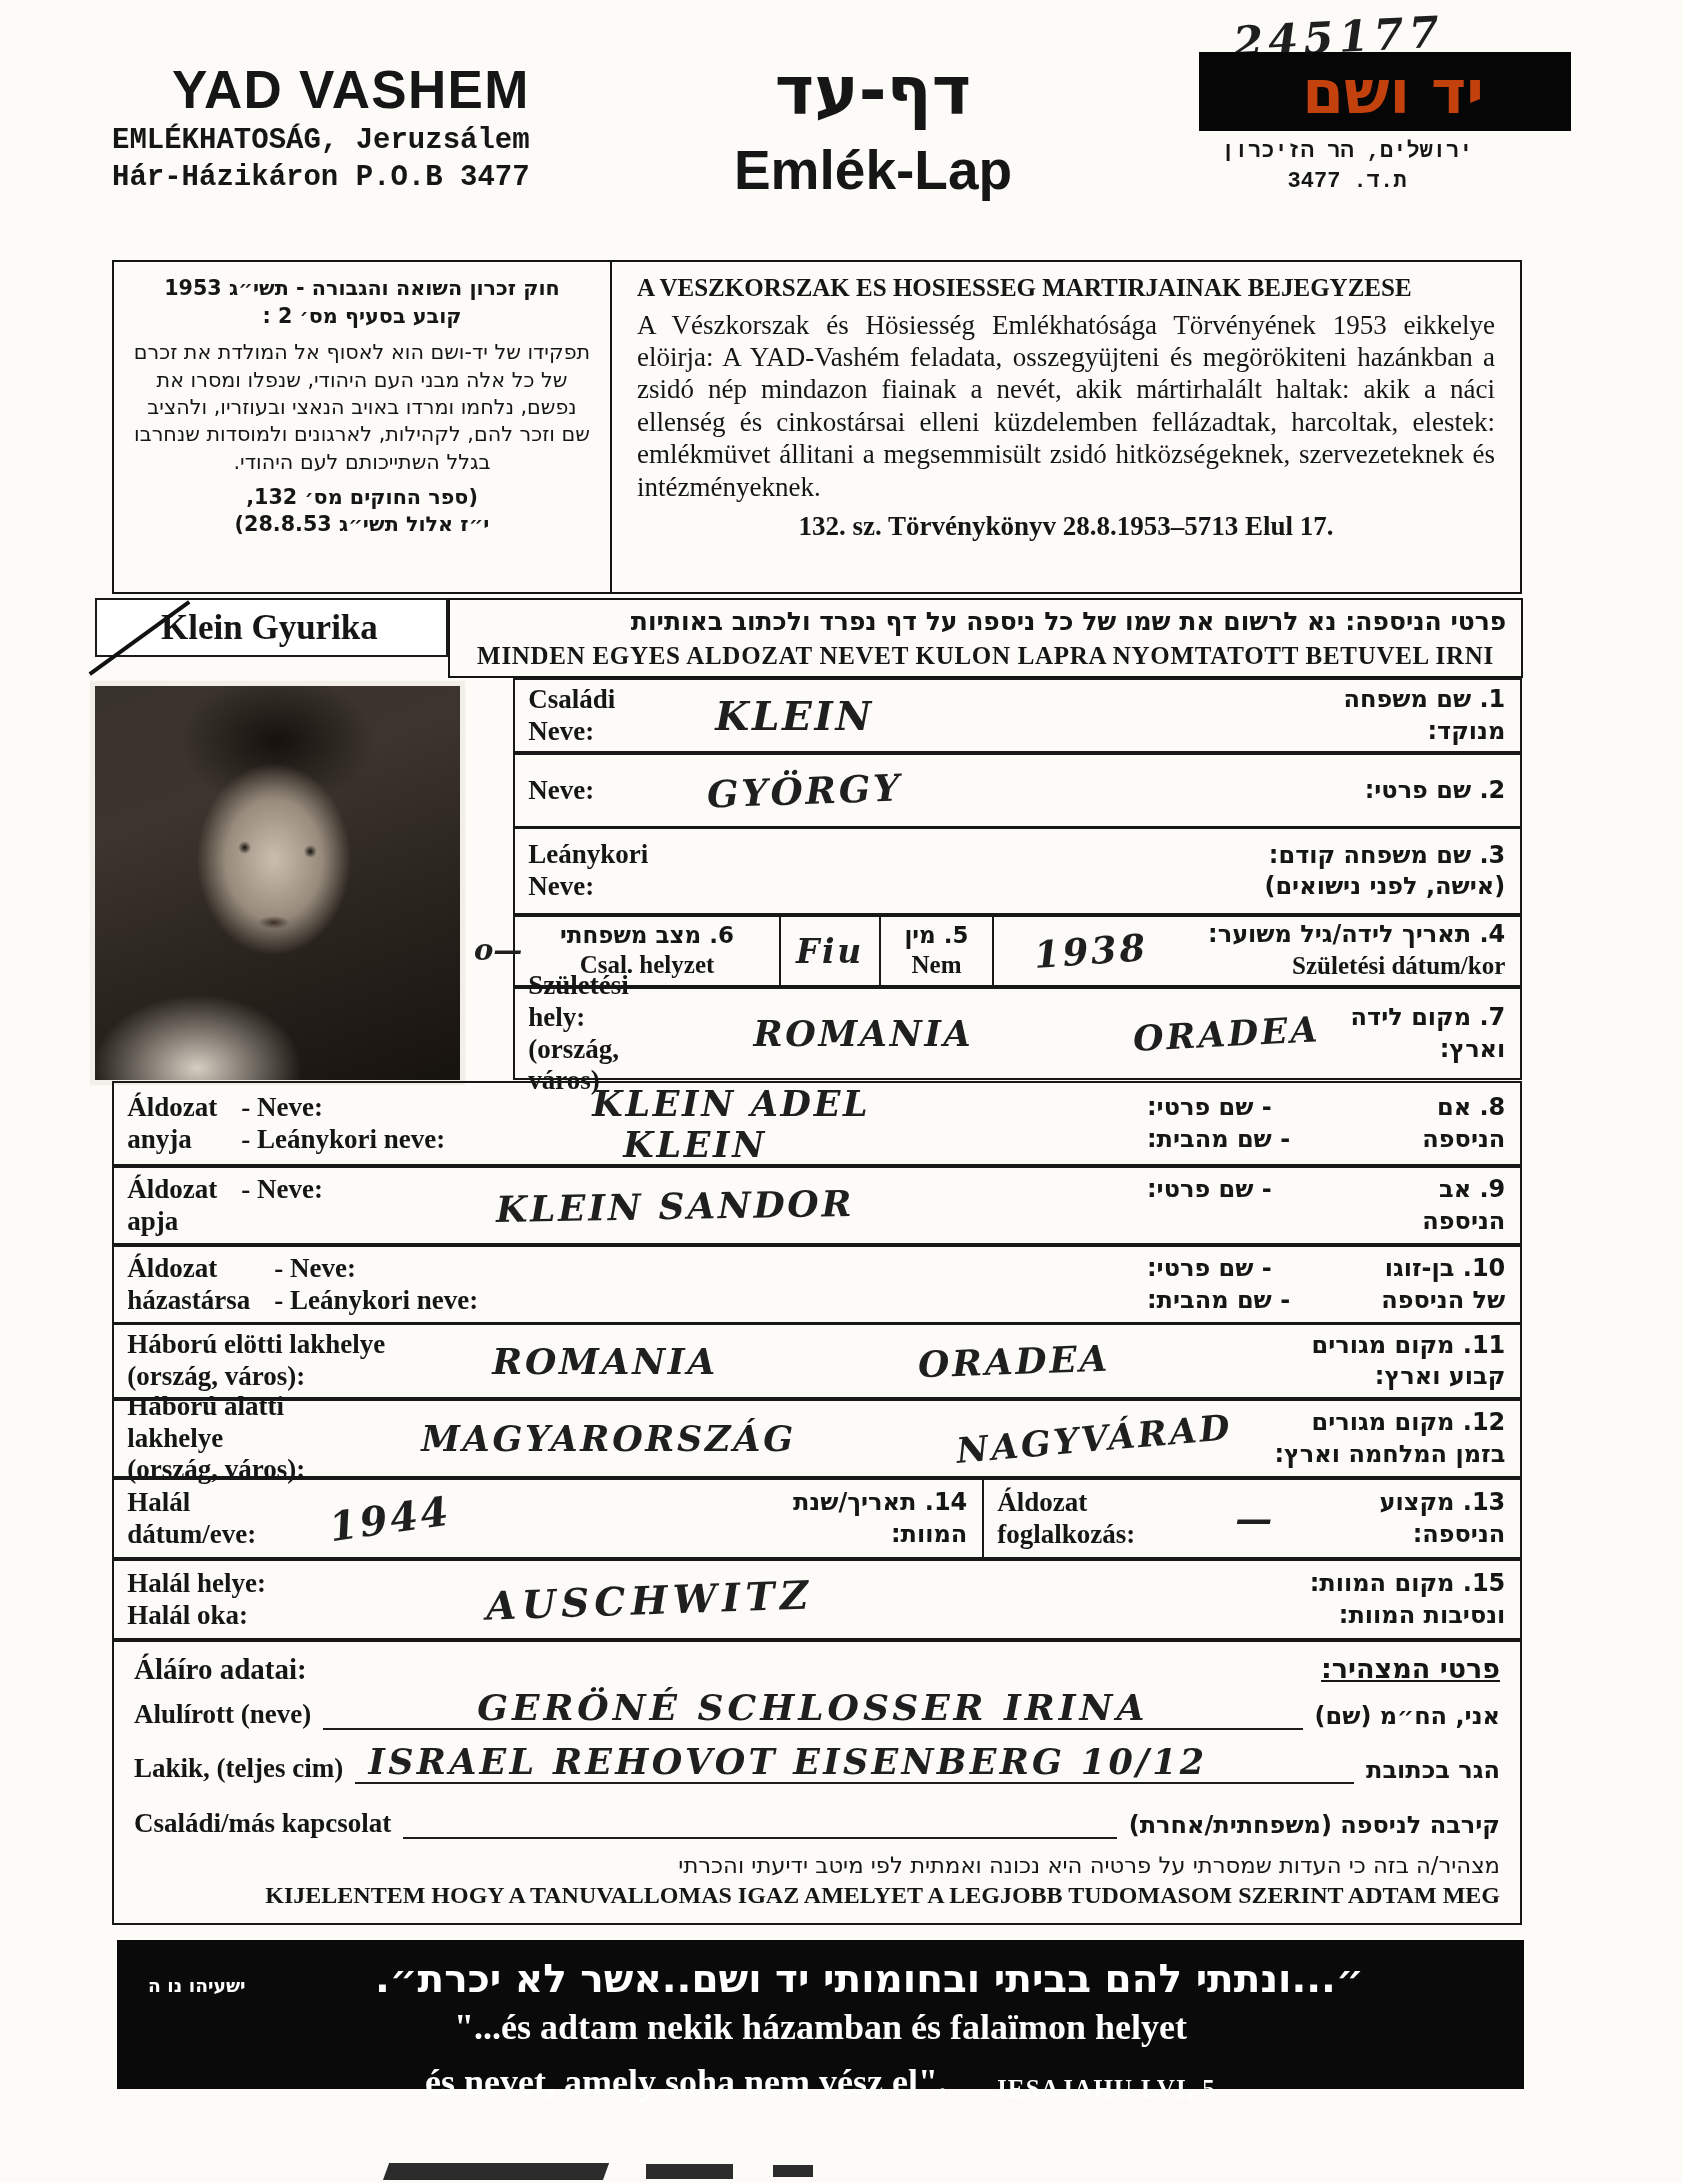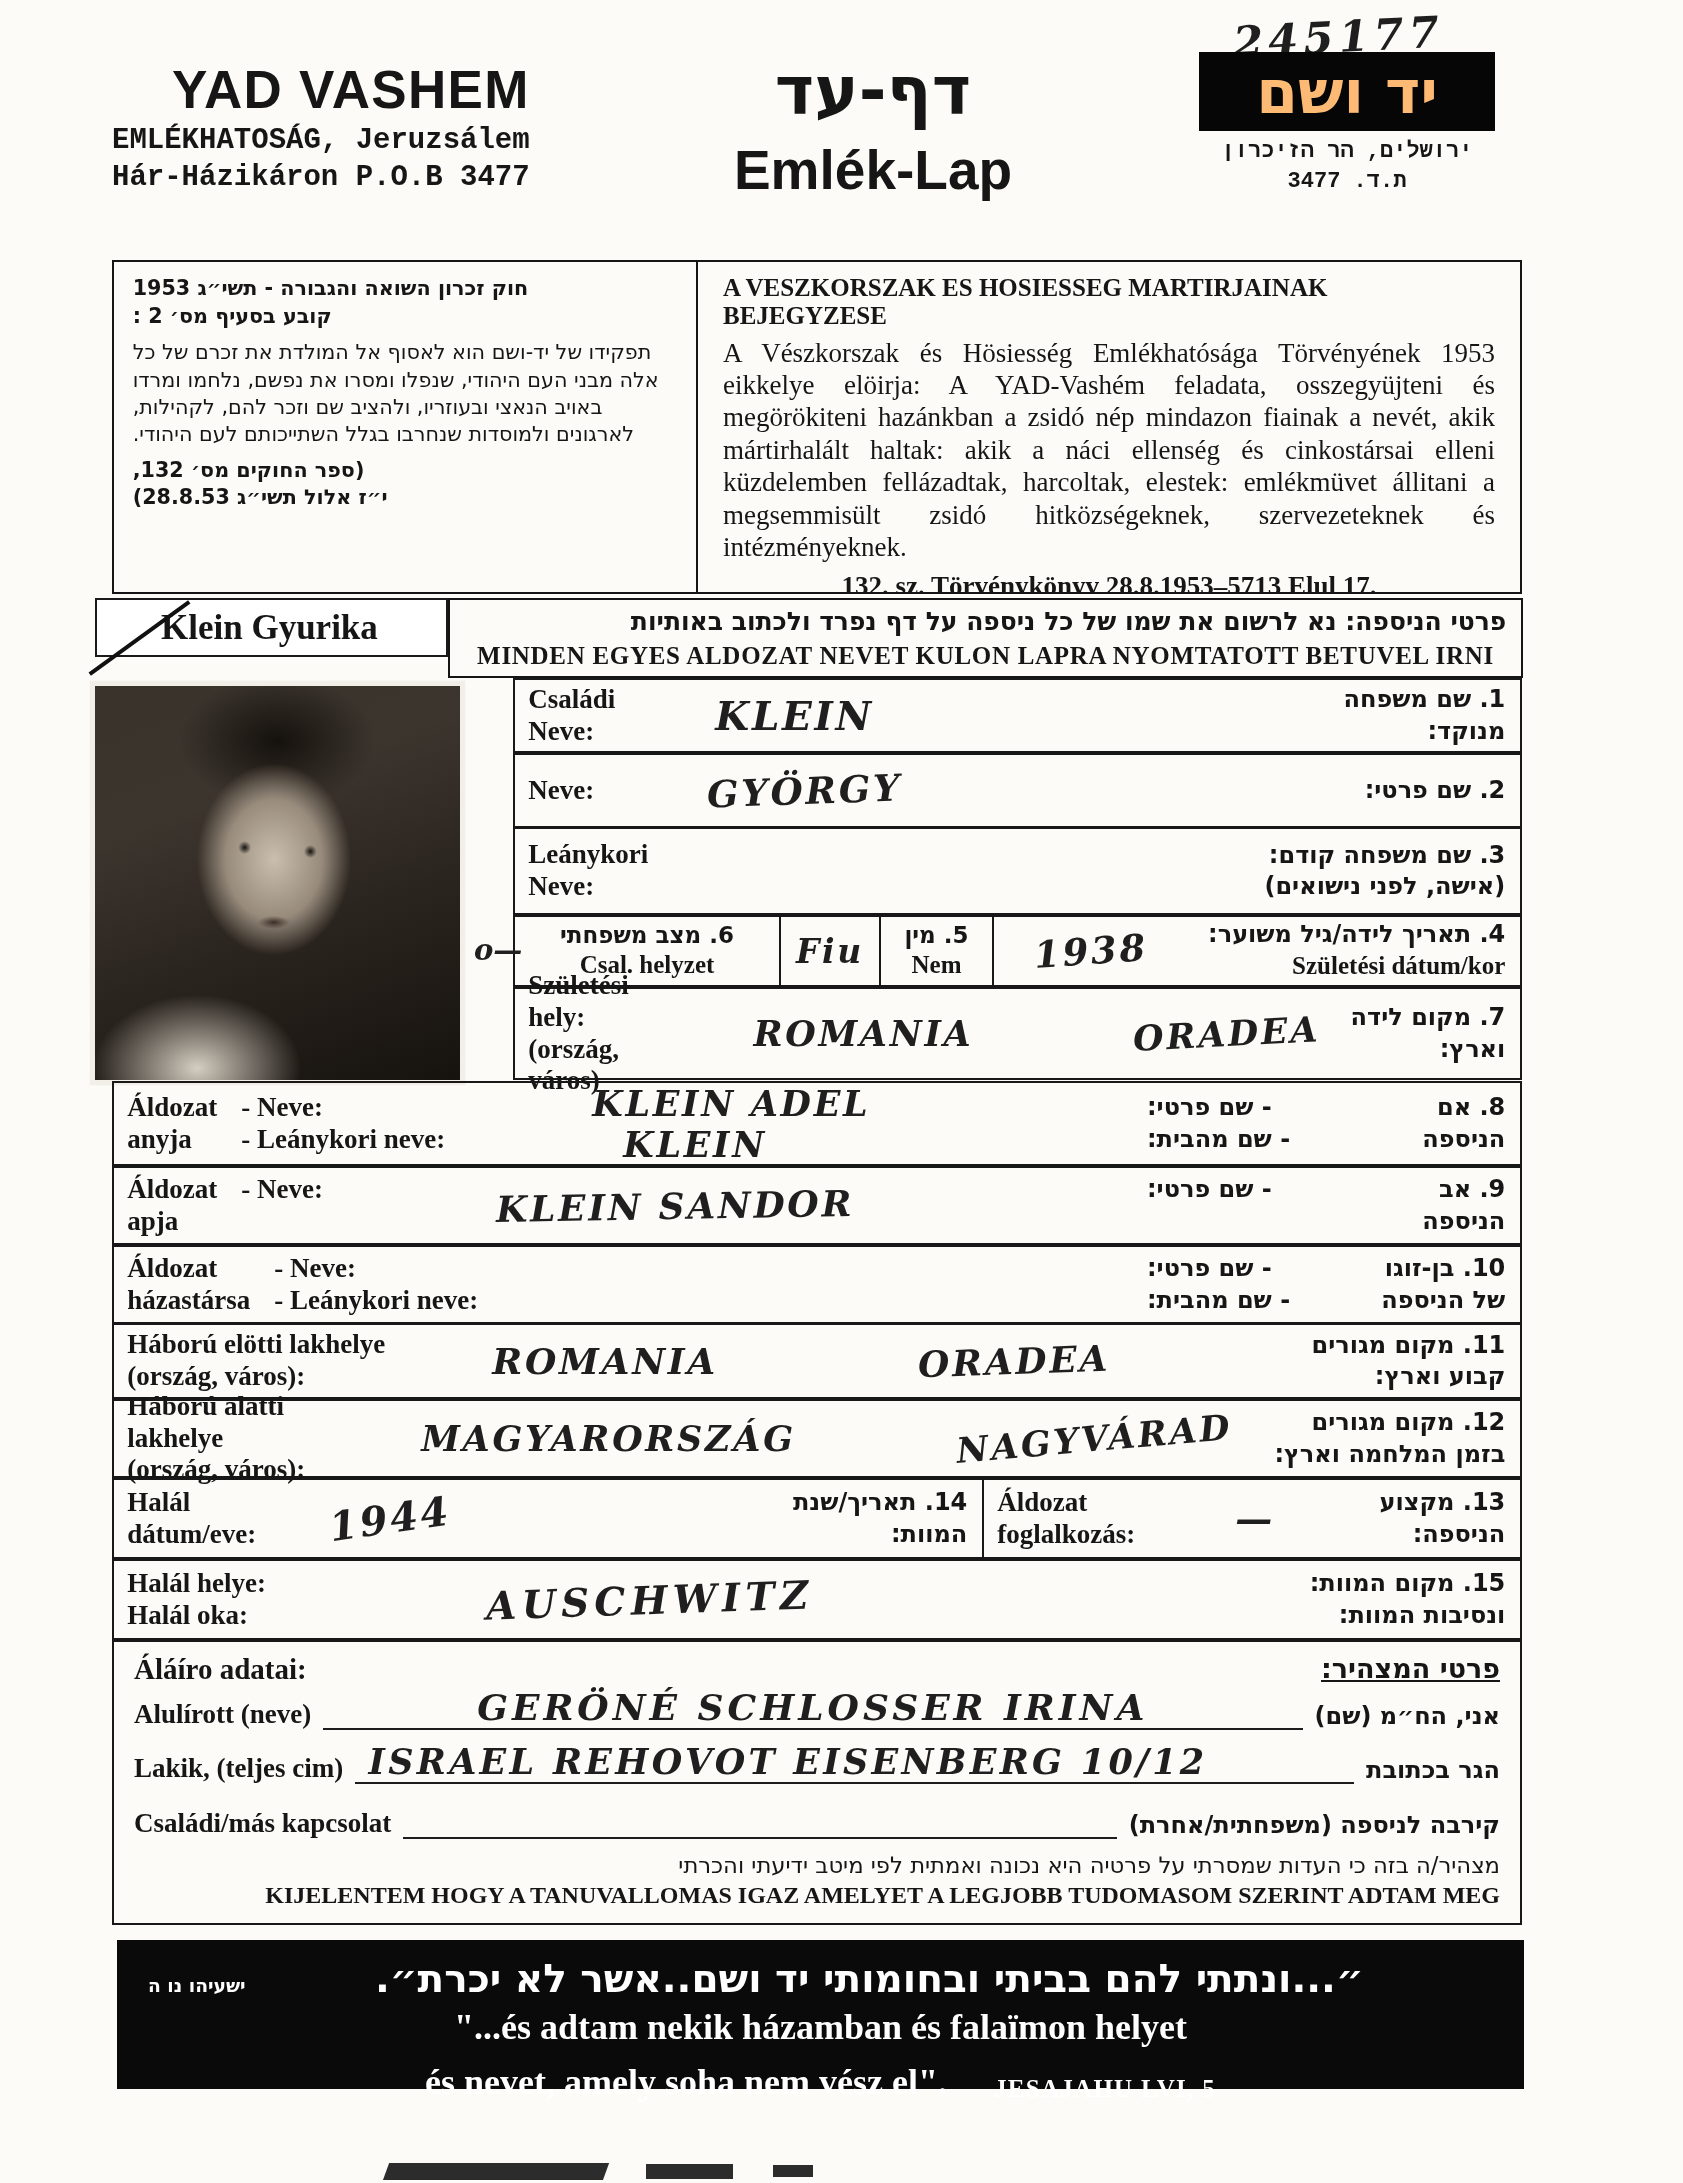--- a/index.html
+++ b/index.html
@@ -11,30 +11,30 @@
         letter-spacing:2.7px;white-space:nowrap;}
 
   
   .serial{left:1233px;top:12px;font-size:43px;transform:rotate(-3deg);letter-spacing:5.3px;}
   .org{left:112px;top:59px;text-align:right;}
   .org-title{font-family:"Liberation Sans",sans-serif;font-weight:bold;font-size:53px;letter-spacing:1.3px;}
   .org-sub{font-family:Liberation Mono, monospace;font-weight:bold;font-size:29px;margin-top:4px;}
   .form-title{left:693px;top:52px;width:360px;text-align:center;}
   .ft-he{font-family:"DejaVu Sans",sans-serif;font-weight:bold;font-size:67px;}
   .ft-hu{font-family:"Liberation Sans",sans-serif;font-weight:bold;font-size:55px;margin-top:8px;}
-  .logo{left:1199px;top:52px;width:296px;height:79px;background:#060606;color:#fdba74;display:flex;
-        align-items:center;justify-content:center;font-family:"DejaVu Sans",sans-serif;font-weight:bold;font-size:60px;}
+  .logo{left:1199px;top:52px;width:356px;height:79px;background:#060606;color:#c2410c;display:flex;
+        align-items:center;justify-content:center;font-family:"DejaVu Sans",sans-serif;font-weight:bold;font-size:60px;padding-left:16px;}
   .logo-sub{left:1199px;top:137px;width:296px;direction:rtl;text-align:center;font-family:Liberation Mono, monospace;
         font-weight:bold;font-size:22px;line-height:1.35;}
 
   
   .law{left:112px;top:260px;width:1410px;height:334px;border:2.7px solid #151515;box-sizing:border-box;
        display:flex;overflow:hidden;}
-  .law-he{width:584px;border-right:2px solid #151515;box-sizing:border-box;padding:13.3px 18.7px;direction:rtl;
-       text-align:left;font-family:"DejaVu Sans",sans-serif;font-size:20.7px;line-height:1.32;}
+  .law-he{width:498px;border-right:2px solid #151515;box-sizing:border-box;padding:13.3px 18.7px;direction:rtl;
+       text-align:center;font-family:"DejaVu Sans",sans-serif;font-size:20.7px;line-height:1.32;}
   .law-he .hd{font-weight:bold;margin-bottom:9.3px;}
   .law-he .ft{margin-top:8px;font-weight:bold;}
   .law-hu{flex:1;box-sizing:border-box;padding:12px 25px;}
   .law-hu .hd{font-weight:bold;font-size:25px;margin-bottom:6.7px;}
   .law-hu .bd{font-size:27px;line-height:1.2;text-align:justify;}
   .law-hu .ft{font-weight:bold;font-size:27px;margin-top:8px;text-align:center;}
 
   
   .name-tag{left:95px;top:598px;width:353px;height:59px;border:2.7px solid #1a1a1a;background:#fff;z-index:6;
        display:flex;align-items:center;padding-left:64px;box-sizing:border-box;font-weight:bold;font-size:35px;}

